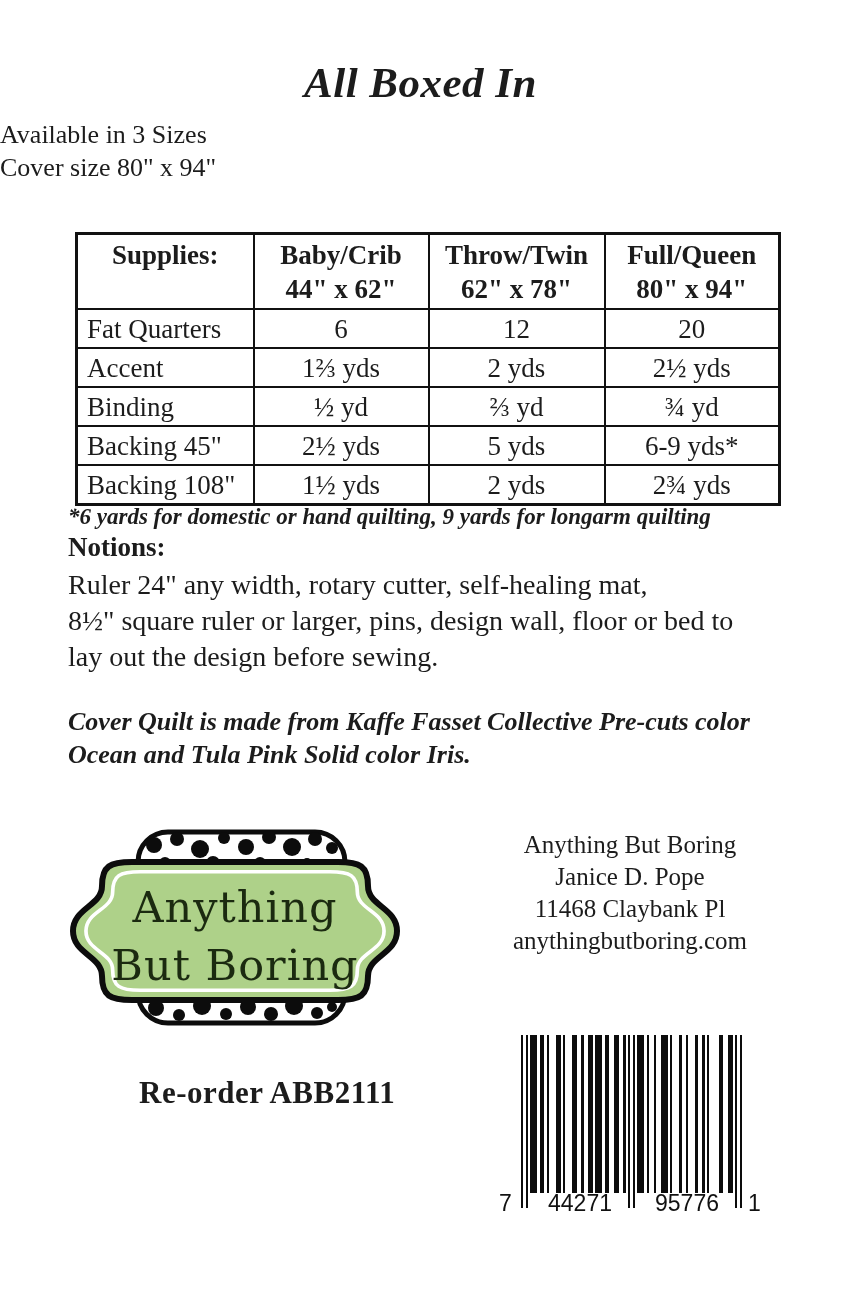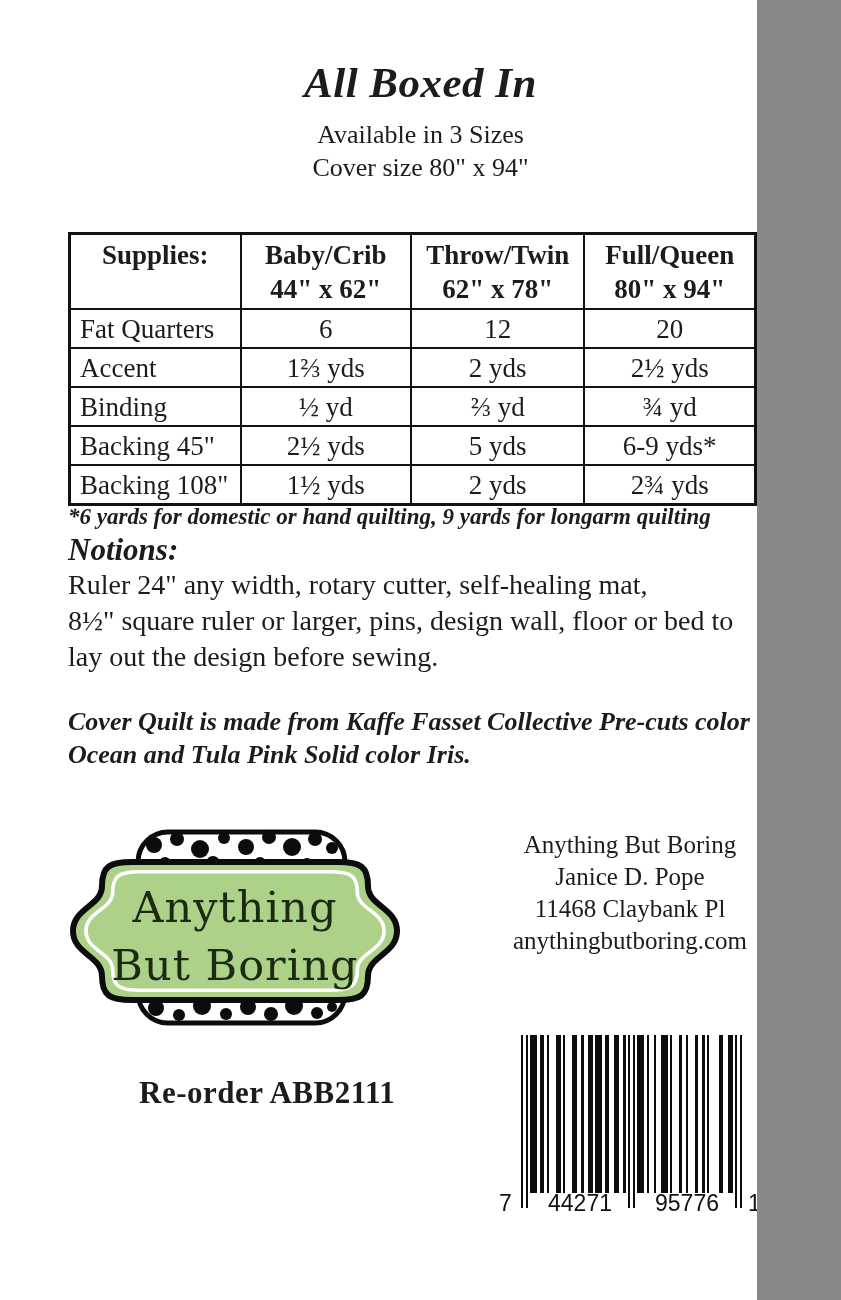--- a/index.html
+++ b/index.html
@@ -1,55 +1,55 @@
 <!DOCTYPE html>
 <html><head>
 <meta charset="utf-8">
 <style>
   html,body{margin:0;padding:0;background:#888;}
   .page{
     position:relative;
-    width:757px;height:1300px;
+    width:841px;height:1300px;
     background:#ffffff;
     font-family:"Liberation Serif","DejaVu Serif",serif;
     color:#1c1c1c;
     overflow:hidden;
   }
   .abs{position:absolute;}
   .page-title{
     left:0;top:58px;width:841px;
     font-size:43px;font-weight:bold;font-style:italic;
     text-align:center;letter-spacing:0.5px;
   }
-  .subtitle{left:0;width:841px;font-size:26px;text-align:center;}
+  .subtitle{left:0;width:841px;font-size:26px;text-align:left;}
   .sub1{top:120px;}
   .sub2{top:153px;}
 
   table.supplies{
     position:absolute;left:68px;top:232px;
     border-collapse:collapse;table-layout:fixed;
     font-size:27px;
   }
   table.supplies td{
     border:2px solid #111;
     padding:0;
     text-align:center;
     height:37px;
     line-height:34px;
     overflow:hidden;
   }
-  table.supplies{border:3px solid #111;}
+  table.supplies{border:3px solid #111;margin-left:7px;}
   table.supplies td.rowlabel{text-align:left;padding-left:9px;}
   table.supplies tr.hdr td{height:70px;vertical-align:top;padding-top:3px;}
   .hdr-label{font-weight:bold;padding-left:9px;text-align:left;line-height:34px;}
   .col-name{line-height:34px;font-weight:bold;}
   .col-size{font-weight:bold;line-height:34px;}
 
   .footnote{left:68px;top:504px;font-size:23px;font-weight:bold;font-style:italic;}
-  .notions-heading{left:68px;top:532px;font-size:31px;font-weight:bold;font-style:italic;}
+  .notions-heading{left:68px;top:532px;font-size:27px;font-weight:bold;}
   .notions-body{left:68px;top:567px;width:700px;font-size:28px;line-height:36px;}
   .cover-note{left:68px;top:705px;width:700px;font-size:26px;font-weight:bold;font-style:italic;line-height:33px;}
 
   .contact{left:455px;top:829px;width:350px;font-size:25px;line-height:32px;text-align:center;}
   .reorder{left:95px;top:1075px;font-size:31px;font-weight:bold;letter-spacing:0.5px;margin-left:44px;}
   .copyright{left:80px;top:1193px;font-size:22px;}
 
   .barcode-digit{
     position:absolute;
     font-family:"Liberation Sans","DejaVu Sans",sans-serif;

